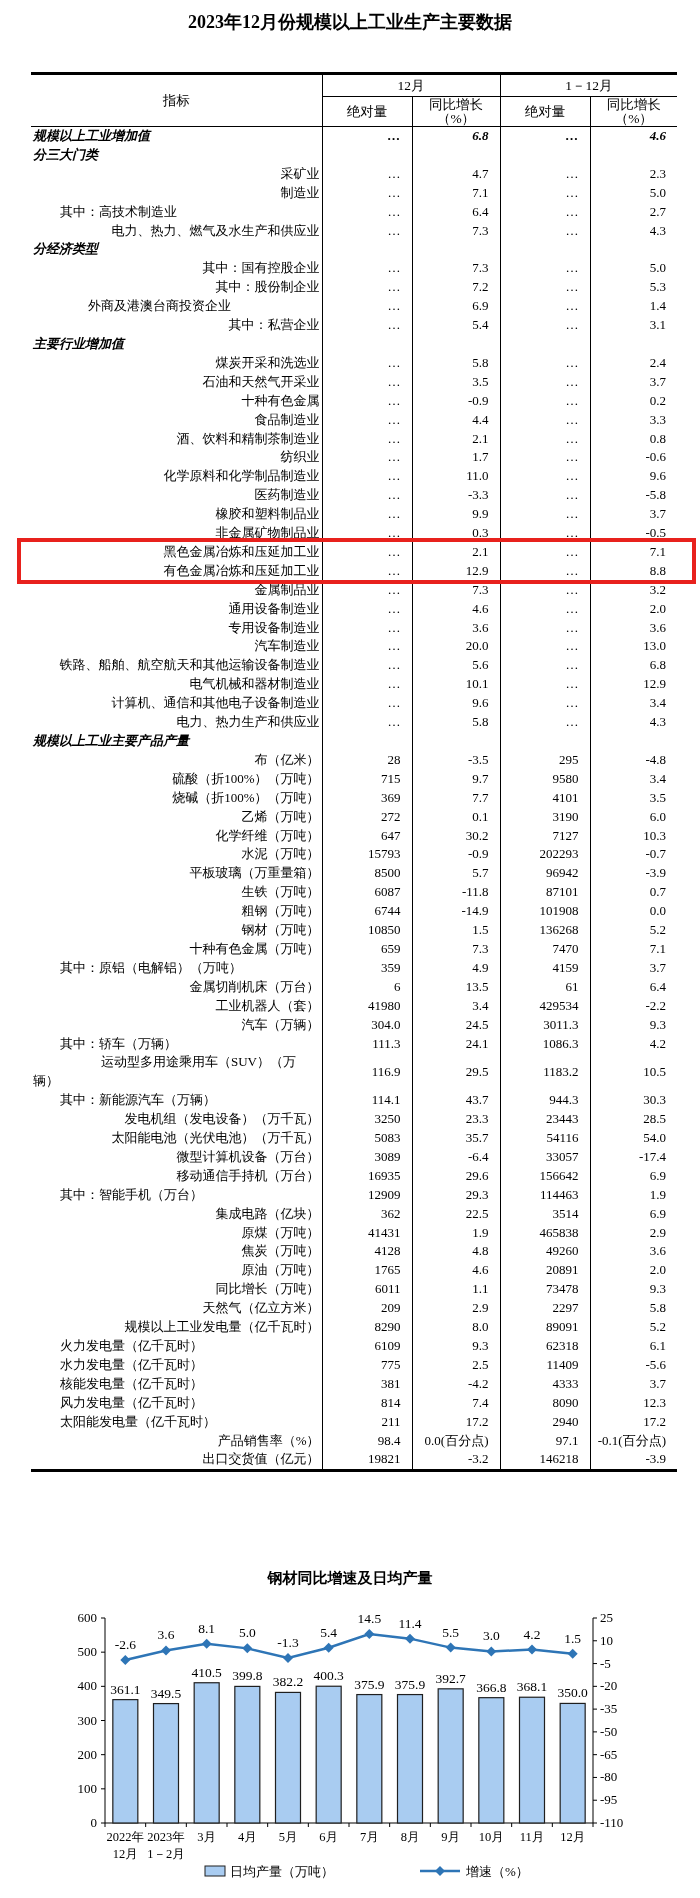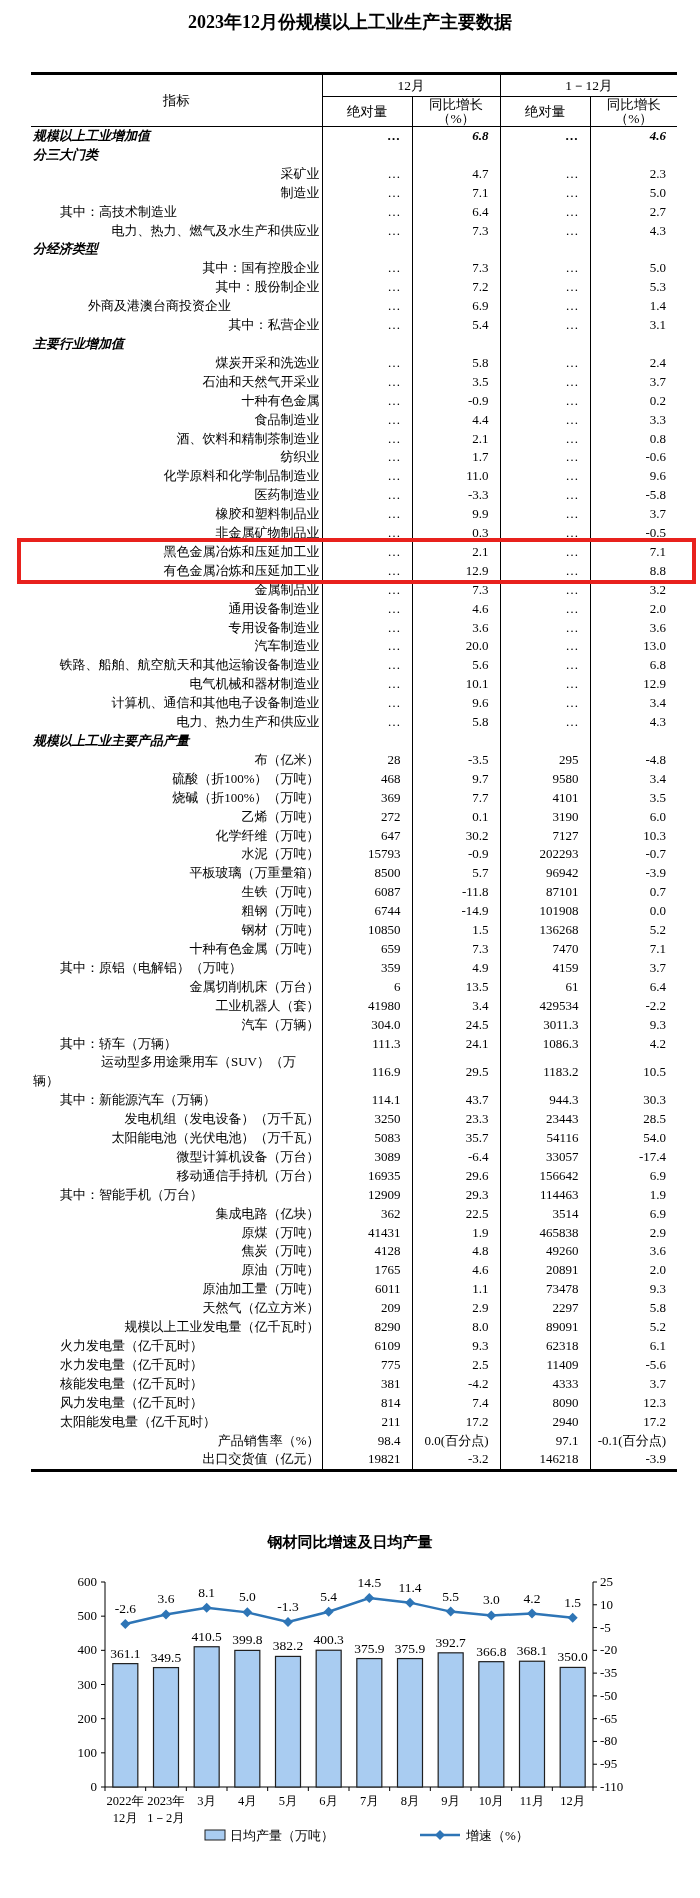--- a/index.html
+++ b/index.html
@@ -28,21 +28,21 @@
   tr.bold td{font-weight:bold;font-style:italic;}
   .ind0{padding-left:2px;}
   .ind1{padding-left:15px;text-align:right;}
   .ind2{padding-left:29px;}
   .ind3{padding-left:57px;}
   .ind4{padding-left:2px;text-indent:68px;}
   #redbox{
     position:absolute;border:4px solid #e8211d;pointer-events:none;
     box-sizing:border-box;left:-14px;width:679px;
   }
-  #chartbox{position:absolute;left:0;top:1524px;width:700px;height:338px;}
+  #chartbox{position:absolute;left:0;top:1560px;width:700px;height:338px;}
   svg text{font-family:"Liberation Serif","DejaVu Serif",serif;fill:#000;}
 </style>
 </head>
 <body>
 
 <h1 class="page-title">2023年12月份规模以上工业生产主要数据</h1>
 
 <div class="twrap">
   <table class="main">
     <colgroup>
@@ -301,21 +301,21 @@
         </tr>
         <tr class="">
           <td class="lab ind1">布（亿米）</td>
           <td class="val bl">28</td>
           <td class="val bl">-3.5</td>
           <td class="val bl">295</td>
           <td class="val bl">-4.8</td>
         </tr>
         <tr class="">
           <td class="lab ind1">硫酸（折100%）（万吨）</td>
-          <td class="val bl">468</td>
+          <td class="val bl">715</td>
           <td class="val bl">9.7</td>
           <td class="val bl">9580</td>
           <td class="val bl">3.4</td>
         </tr>
         <tr class="">
           <td class="lab ind1">烧碱（折100%）（万吨）</td>
           <td class="val bl">369</td>
           <td class="val bl">7.7</td>
           <td class="val bl">4101</td>
           <td class="val bl">3.5</td>
@@ -483,21 +483,21 @@
           <td class="val bl">3.6</td>
         </tr>
         <tr class="">
           <td class="lab ind1">原油（万吨）</td>
           <td class="val bl">1765</td>
           <td class="val bl">4.6</td>
           <td class="val bl">20891</td>
           <td class="val bl">2.0</td>
         </tr>
         <tr class="">
-          <td class="lab ind1">原油加工量（万吨）</td>
+          <td class="lab ind1">同比增长（万吨）</td>
           <td class="val bl">6011</td>
           <td class="val bl">1.1</td>
           <td class="val bl">73478</td>
           <td class="val bl">9.3</td>
         </tr>
         <tr class="">
           <td class="lab ind1">天然气（亿立方米）</td>
           <td class="val bl">209</td>
           <td class="val bl">2.9</td>
           <td class="val bl">2297</td>

